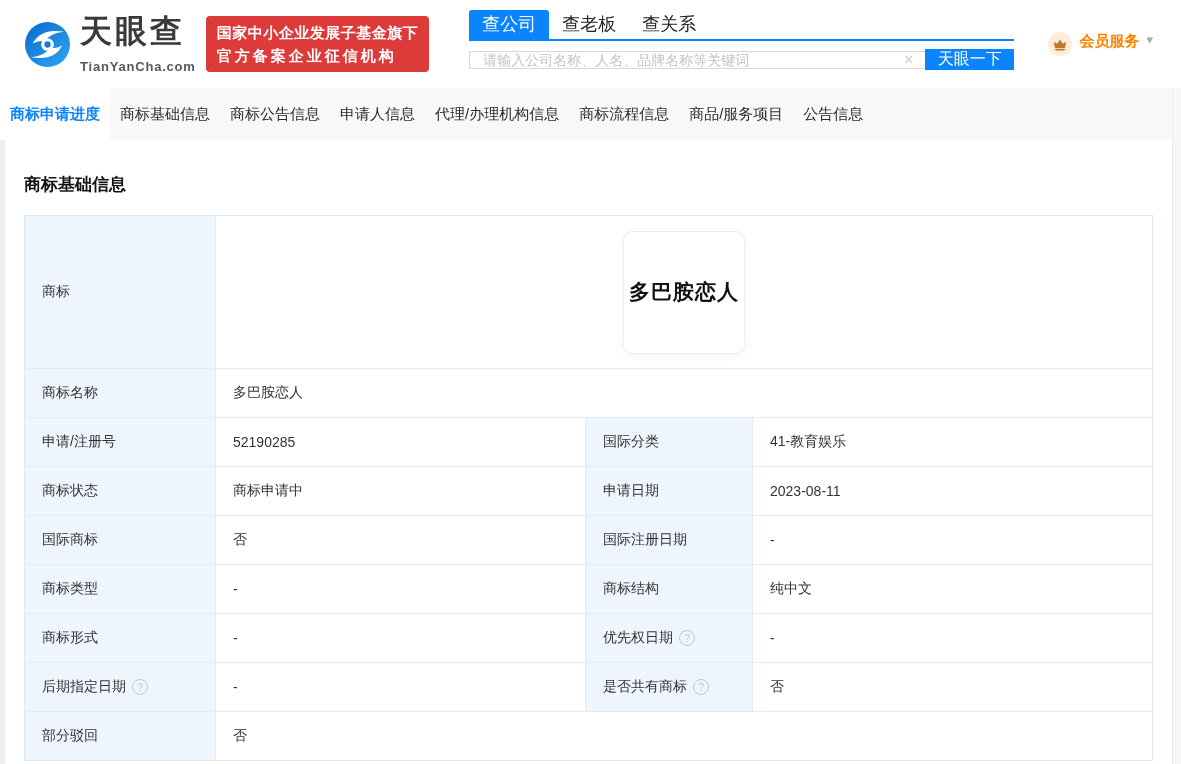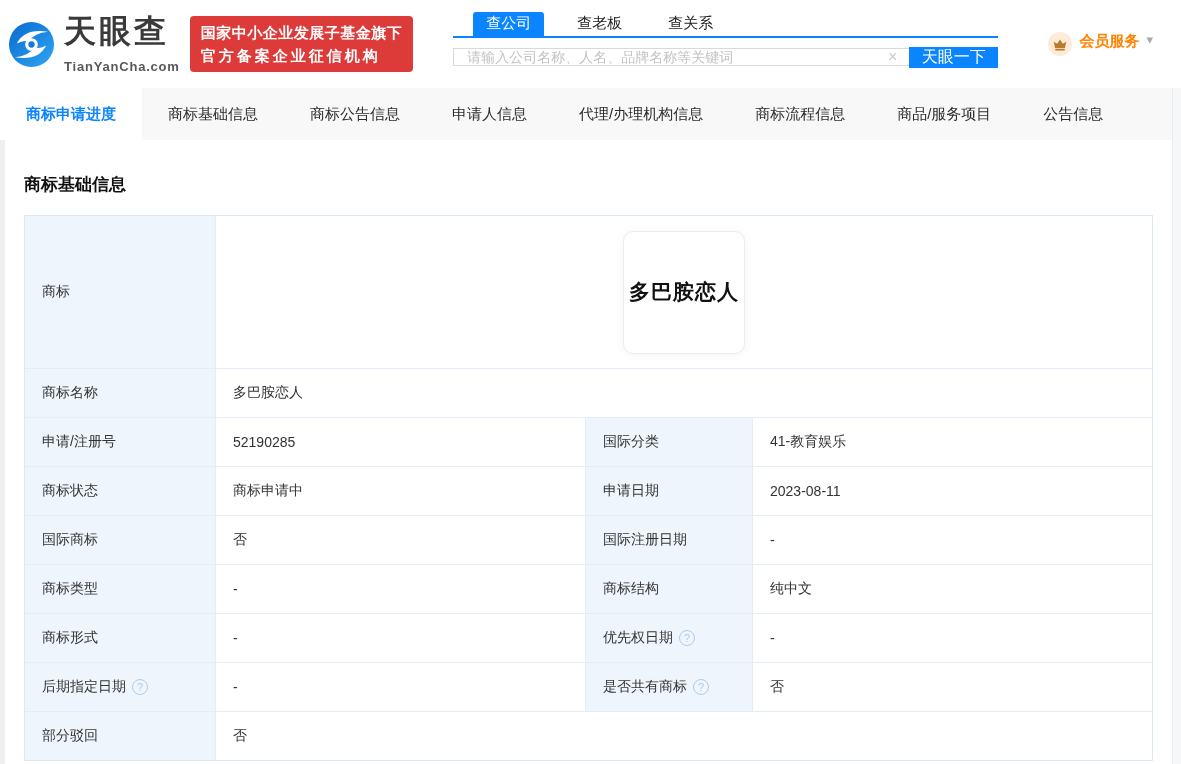--- a/index.html
+++ b/index.html
@@ -1,47 +1,47 @@
 <!DOCTYPE html>
 <html><head>
 <meta charset="utf-8">
 <style>
   * { box-sizing: border-box; margin: 0; padding: 0; }
   html,body { background:#fff; }
   body { font-family: "Liberation Sans", "DejaVu Sans", sans-serif; }
   .page { position:relative; width:1181px; height:764px; background:#fff; overflow:hidden; }
 
   
-  .topbar { display:flex; align-items:center; height:88px; padding-left:8px; background:#fff; }
+  .topbar { display:flex; align-items:center; height:88px; padding-left:24px; background:#fff; }
   .logo { display:flex; align-items:center; gap:9px; cursor:pointer; }
   .logo-text .brand { font-size:32px; font-weight:bold; color:#3a3a3a; letter-spacing:3px; line-height:1; }
   .logo-text .domain { font-size:13px; font-weight:bold; color:#58595b; letter-spacing:.8px; margin-top:12px; }
   .badge { margin-left:10px; background:#dc3b3a; color:#fff; border-radius:4px; padding:5px 11px; font-size:15px; font-weight:bold; line-height:1.55; white-space:nowrap; }
   .badge .l1 { letter-spacing:.5px; }
   .badge .l2 { letter-spacing:3px; }
 
   .search-block { margin-left:40px; width:545px; }
   .search-tabs { display:flex; border-bottom:2px solid #0b85ff; }
-  .stab { padding:2px 13px 3px; font-size:15px; color:#222; cursor:pointer;margin-left:20px; }
+  .stab { padding:2px 13px 3px; font-size:18px; color:#222; cursor:pointer; }
   .stab.active { background:#0b85ff; color:#fff; border-radius:3px 3px 0 0; }
   .search-bar { display:flex; height:38px;align-items:center; }
   .input-wrap { position:relative; flex:1; }
   .search-input { width:100%; height:100%; border:1px solid #d9d9d9; border-right:none; padding:0 34px 0 13px; font-size:14px; color:#333; outline:none; font-family:inherit; }
   .search-input::placeholder { color:#c3c3c3; }
   .clear { position:absolute; right:12px; top:50%; transform:translateY(-50%); color:#c9c9c9; font-size:16px; cursor:pointer; line-height:1; }
   .search-btn { width:89px; background:#0b85ff; color:#fff; border:none; font-size:16px; cursor:pointer; font-family:inherit; }
 
   .member { margin-left:auto; margin-right:28px; display:flex; gap:7px; cursor:pointer; }
   .crown-wrap { width:24px; height:24px; border-radius:50%; background:#fcecd8; display:flex; align-items:center; justify-content:center; }
   .member-label { color:#ff8300; font-weight:bold; font-size:15px; }
   .caret { color:#a9a9a9; font-size:13px; }
 
   
   .tabs { display:flex; height:52px; background:#f8f8f8; }
-  .tab { line-height:52px; padding:0 26px; font-size:15px; color:#2b2b2b; cursor:pointer; white-space:nowrap; }
+  .tab { line-height:52px; padding:0 10px; font-size:15px; color:#2b2b2b; cursor:pointer; white-space:nowrap; }
   .tab.active { background:#fff; color:#0b85ff; font-weight:bold; }
 
   
   .content { background:#fff; padding:33px 24px 0 24px; }
   .title { font-size:17px; color:#111; font-weight:bold; margin:0 0 19px; }
 
   .tm-table { border:1px solid #dbe8f6; width:1129px; }
   .row { display:grid; grid-template-columns:190px 370px 167px 1fr; }
   .row + .row { border-top:1px solid #e3edf8; }
   .cell { min-height:48px; display:flex; align-items:center; padding:0 10px 0 17px; font-size:14px; color:#333; background:#fff; }

